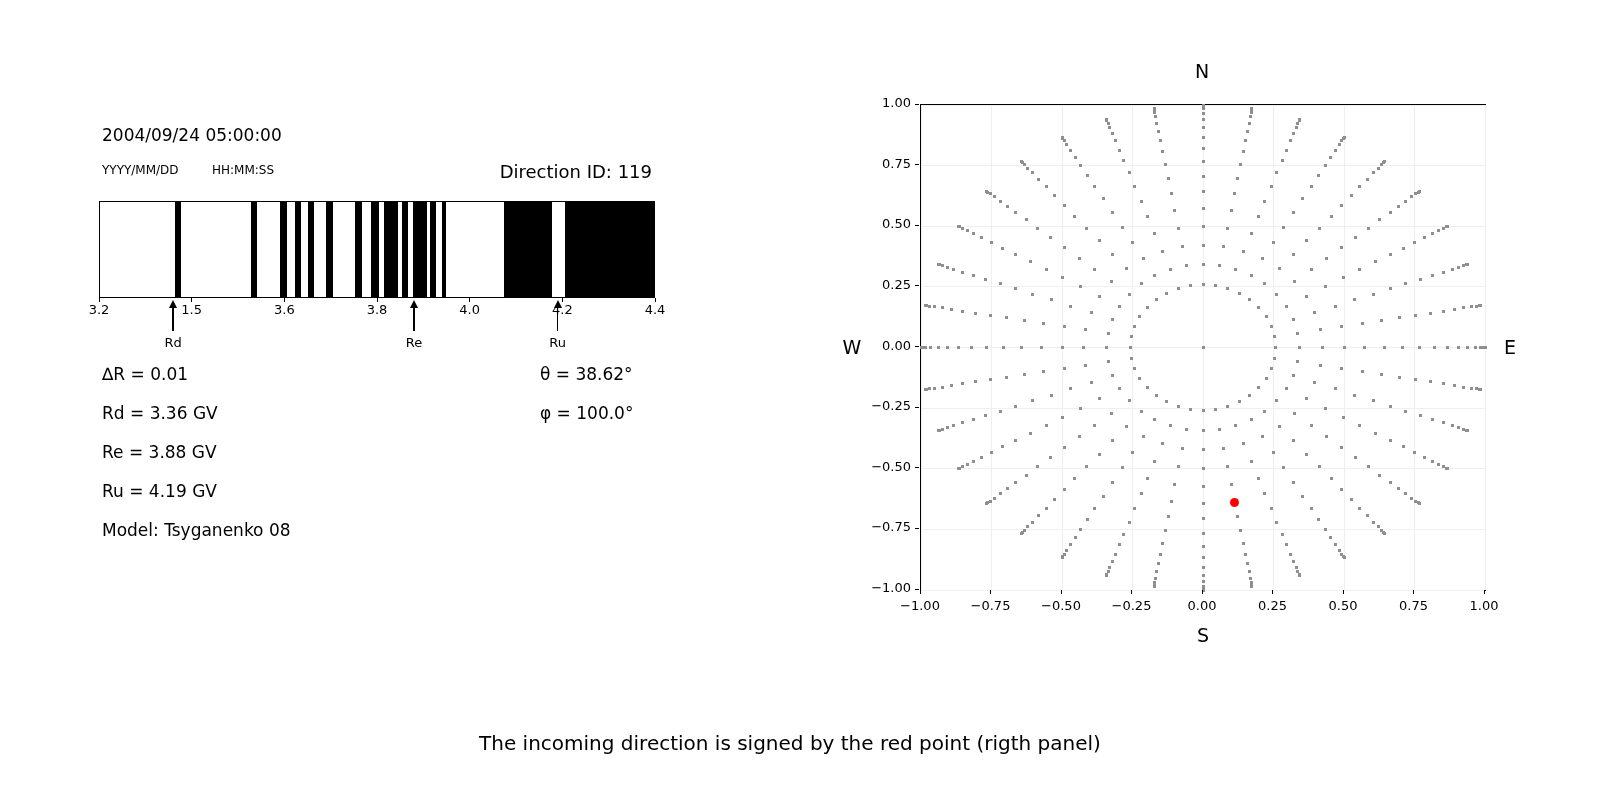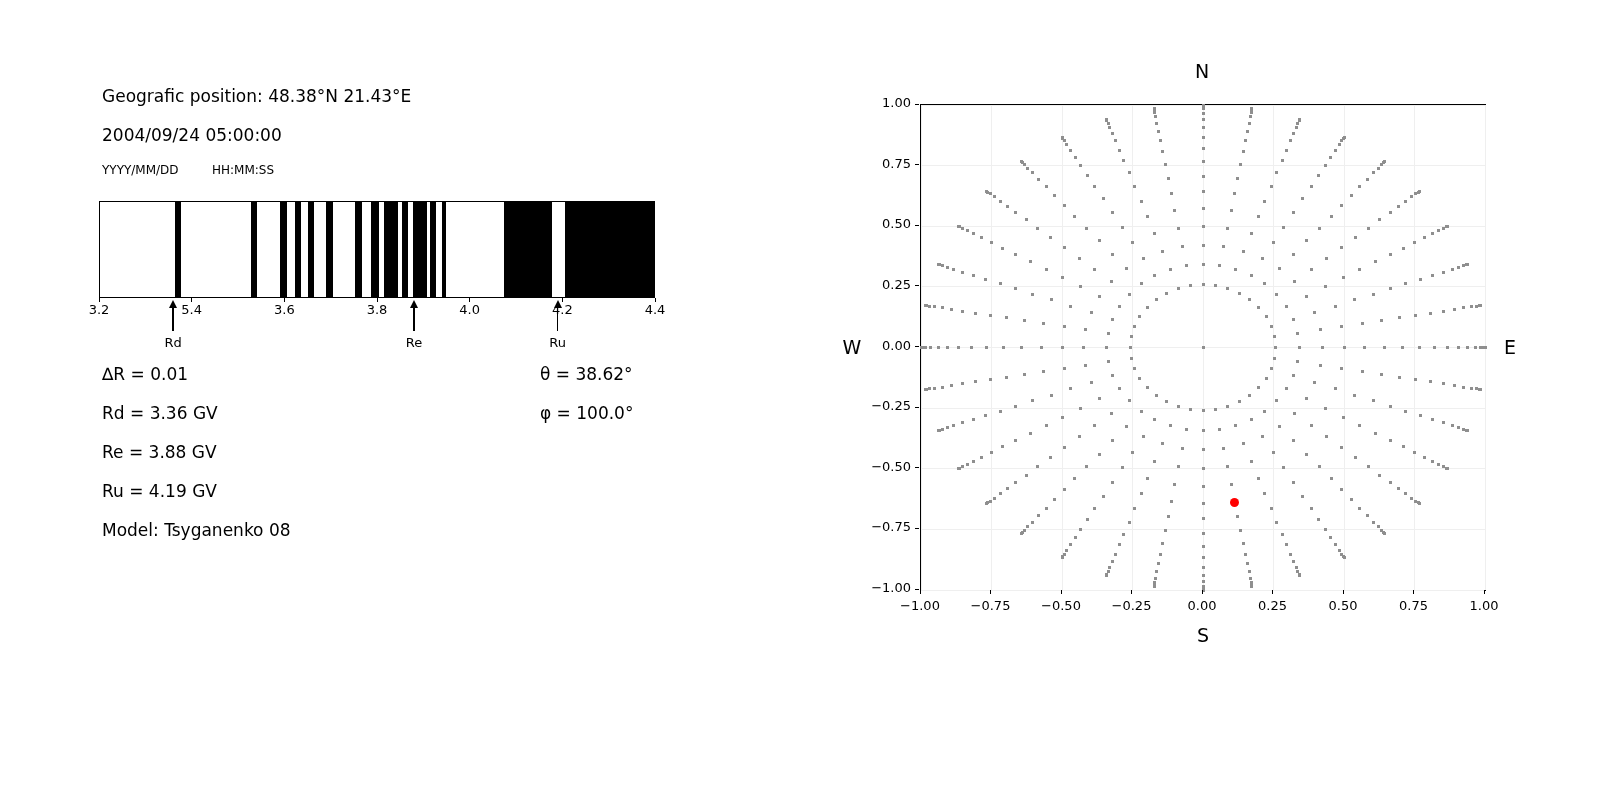--- a/index.html
+++ b/index.html
@@ -26,24 +26,24 @@
   .arrow-stem{position:absolute;width:1.5px;background:#000;}
   .arrow-head{position:absolute;width:0;height:0;border-left:4px solid transparent;
               border-right:4px solid transparent;border-bottom:8px solid #000;}
   .caption{font-size:20px;}
 </style>
 </head>
 <body>
 
 <div id="root">
 
-  <div class="abs t17" style="left:102px;top:86px;">Geografic position: 48.38°N 21.43°E</div>
   <div class="abs t17" style="left:102px;top:125px;">2004/09/24 05:00:00</div>
   <div class="abs tiny" style="left:102px;top:163px;">YYYY/MM/DD</div>
   <div class="abs tiny" style="left:212px;top:163px;">HH:MM:SS</div>
+  <div class="abs big right" style="left:400px;top:161px;width:252px;">Direction ID: 119</div>
 
   <div id="barcode-box">
       <div class="bar" style="left: 75.45px; width: 6.02333px;"></div>
       <div class="bar" style="left: 151.437px; width: 6.02333px;"></div>
       <div class="bar" style="left: 180.163px; width: 6.48667px;"></div>
       <div class="bar" style="left: 194.99px; width: 6.48667px;"></div>
       <div class="bar" style="left: 207.5px; width: 6.95px;"></div>
       <div class="bar" style="left: 226.497px; width: 6.95px;"></div>
       <div class="bar" style="left: 255.223px; width: 6.48667px;"></div>
       <div class="bar" style="left: 271.44px; width: 7.87667px;"></div>
@@ -52,21 +52,21 @@
       <div class="bar" style="left: 312.677px; width: 14.8267px;"></div>
       <div class="bar" style="left: 330.283px; width: 6.02333px;"></div>
       <div class="bar" style="left: 341.867px; width: 4.17px;"></div>
       <div class="bar" style="left: 403.953px; width: 47.7233px;"></div>
       <div class="bar" style="left: 464.65px; width: 90.35px;"></div>
     </div>
   <div class="abs" id="barcode-decor">
       <div class="tickmark" style="left: 98.5px; top: 298px; width: 1px; height: 4px;"></div>
       <div class="abs small center" style="left: 79px; top: 302px; width: 40px;">3.2</div>
       <div class="tickmark" style="left: 191.167px; top: 298px; width: 1px; height: 4px;"></div>
-      <div class="abs small center" style="left: 171.667px; top: 302px; width: 40px;">5.4</div>
+      <div class="abs small center" style="left: 171.667px; top: 302px; width: 40px;">1.5</div>
       <div class="tickmark" style="left: 283.833px; top: 298px; width: 1px; height: 4px;"></div>
       <div class="abs small center" style="left: 264.333px; top: 302px; width: 40px;">3.6</div>
       <div class="tickmark" style="left: 376.5px; top: 298px; width: 1px; height: 4px;"></div>
       <div class="abs small center" style="left: 357px; top: 302px; width: 40px;">3.8</div>
       <div class="tickmark" style="left: 469.167px; top: 298px; width: 1px; height: 4px;"></div>
       <div class="abs small center" style="left: 449.667px; top: 302px; width: 40px;">4.0</div>
       <div class="tickmark" style="left: 561.833px; top: 298px; width: 1px; height: 4px;"></div>
       <div class="abs small center" style="left: 542.333px; top: 302px; width: 40px;">4.2</div>
       <div class="tickmark" style="left: 654.5px; top: 298px; width: 1px; height: 4px;"></div>
       <div class="abs small center" style="left: 635px; top: 302px; width: 40px;">4.4</div>
@@ -726,14 +726,15 @@
       <div class="abs t12 right" style="left: 856px; top: 155.625px; width: 55px;">0.75</div>
       <div class="tickmark" style="left: 915px; top: 103.5px; width: 4px; height: 1px;"></div>
       <div class="abs t12 right" style="left: 856px; top: 95px; width: 55px;">1.00</div>
     </div>
 
   <div class="abs compass center" style="left:1182px;top:60px;width:40px;">N</div>
   <div class="abs compass center" style="left:1183px;top:624px;width:40px;">S</div>
   <div class="abs compass center" style="left:838px;top:336px;width:28px;">W</div>
   <div class="abs compass center" style="left:1496px;top:336px;width:28px;">E</div>
 
+  <div class="abs caption center" style="left:390px;top:731px;width:800px;">The incoming direction is signed by the red point (rigth panel)</div>
 
 </div>
 
 </body></html>

